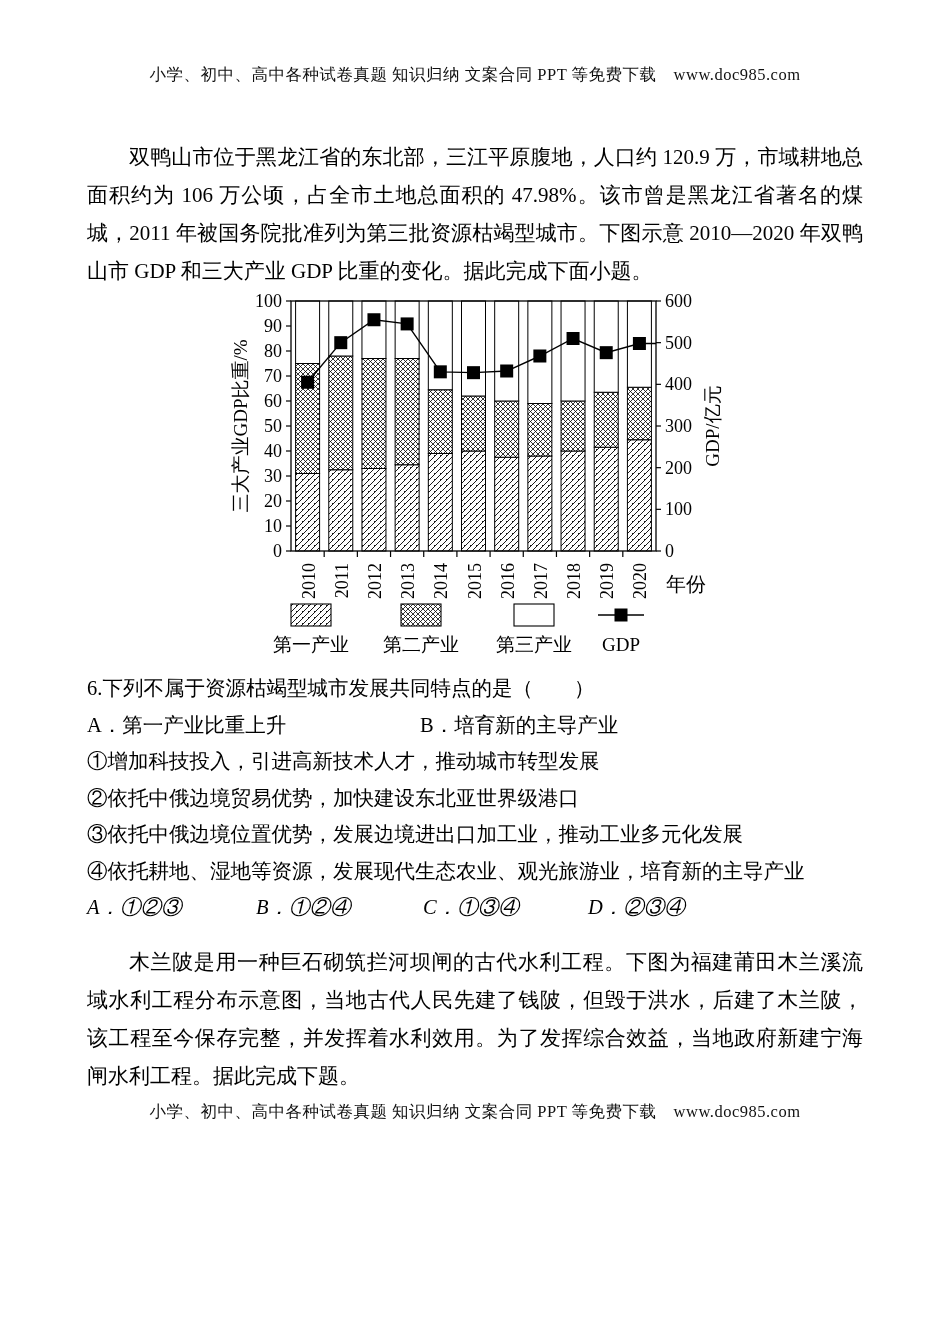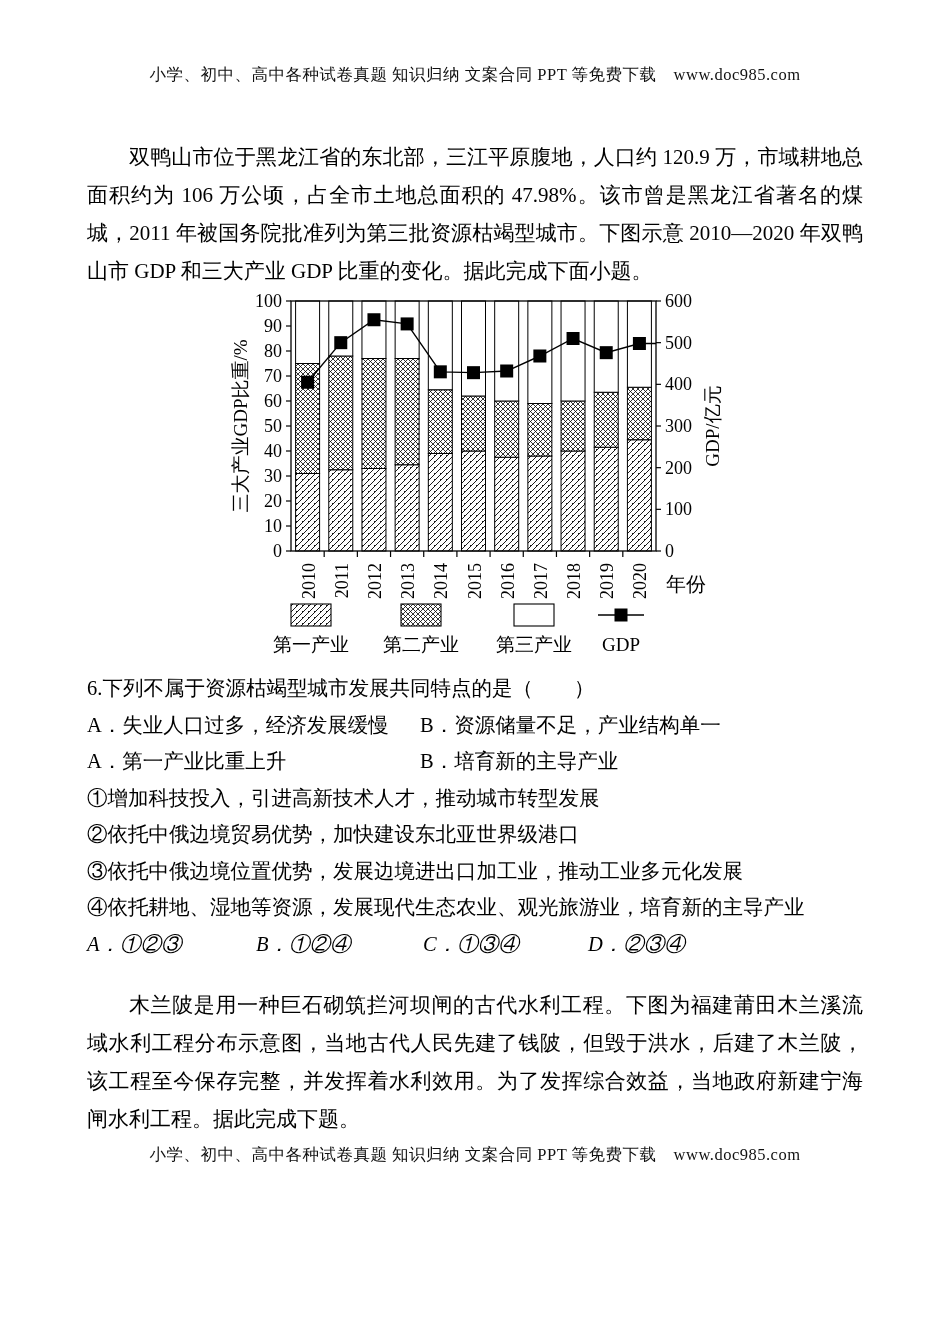--- a/index.html
+++ b/index.html
@@ -6,21 +6,21 @@
   body{
     width:950px;height:1344px;background:#ffffff;color:#000;
     font-family:"Liberation Serif","DejaVu Serif",serif;
     overflow:hidden;position:relative;
   }
   .hdr{padding-top:64px;text-align:center;font-size:16.5px;color:#111;letter-spacing:.5px;}
   .ftr{margin-top:6px;text-align:center;font-size:16.5px;color:#111;letter-spacing:.5px;}
   .para{width:776px;margin:0 87px;font-size:21px;line-height:38px;
         text-align:justify;text-indent:2em;}
   .para1{margin-top:52px;}
-  .para2{margin-top:24px;}
+  .para2{margin-top:17px;}
   .chart-wrap{width:520px;height:372px;margin:4px 0 0 213px;}
   .qa{margin:4px 87px 0;font-size:20.5px;}
   .qa .line{height:36.5px;line-height:36.5px;white-space:nowrap;overflow:visible;}
   .colA{display:inline-block;width:333px;}
   .ansrow span{display:inline-block;font-style:italic;}
   .ans1{width:169px;}.ans2{width:167px;}.ans3{width:165px;}
   svg text{font-family:"Liberation Serif","DejaVu Serif",serif;fill:#000;}
 </style>
 </head>
 <body>
@@ -159,23 +159,20 @@
           <text x="321" y="357" text-anchor="middle" font-size="19">第三产业</text>
           <line x1="385" y1="321" x2="431" y2="321" stroke="#000" stroke-width="1.4"></line>
           <rect x="401.5" y="314.5" width="13" height="13" fill="#000"></rect>
           <text x="408" y="357" text-anchor="middle" font-size="19">GDP</text>
         </g>
     </svg>
   </div>
 
   <div class="qa">
     <div class="line">6.下列不属于资源枯竭型城市发展共同特点的是（　　）</div>
-    <div class="line">
-      <span class="colA">A．失业人口过多，经济发展缓慢</span><span>B．资源储量不足，产业结构单一</span>
-    </div>
 
     <div class="line">
       <span class="colA">A．第一产业比重上升</span><span>B．培育新的主导产业</span>
     </div>
 
     <div class="line">①增加科技投入，引进高新技术人才，推动城市转型发展</div>
     <div class="line">②依托中俄边境贸易优势，加快建设东北亚世界级港口</div>
     <div class="line">③依托中俄边境位置优势，发展边境进出口加工业，推动工业多元化发展</div>
     <div class="line">④依托耕地、湿地等资源，发展现代生态农业、观光旅游业，培育新的主导产业</div>
     <div class="line ansrow">

